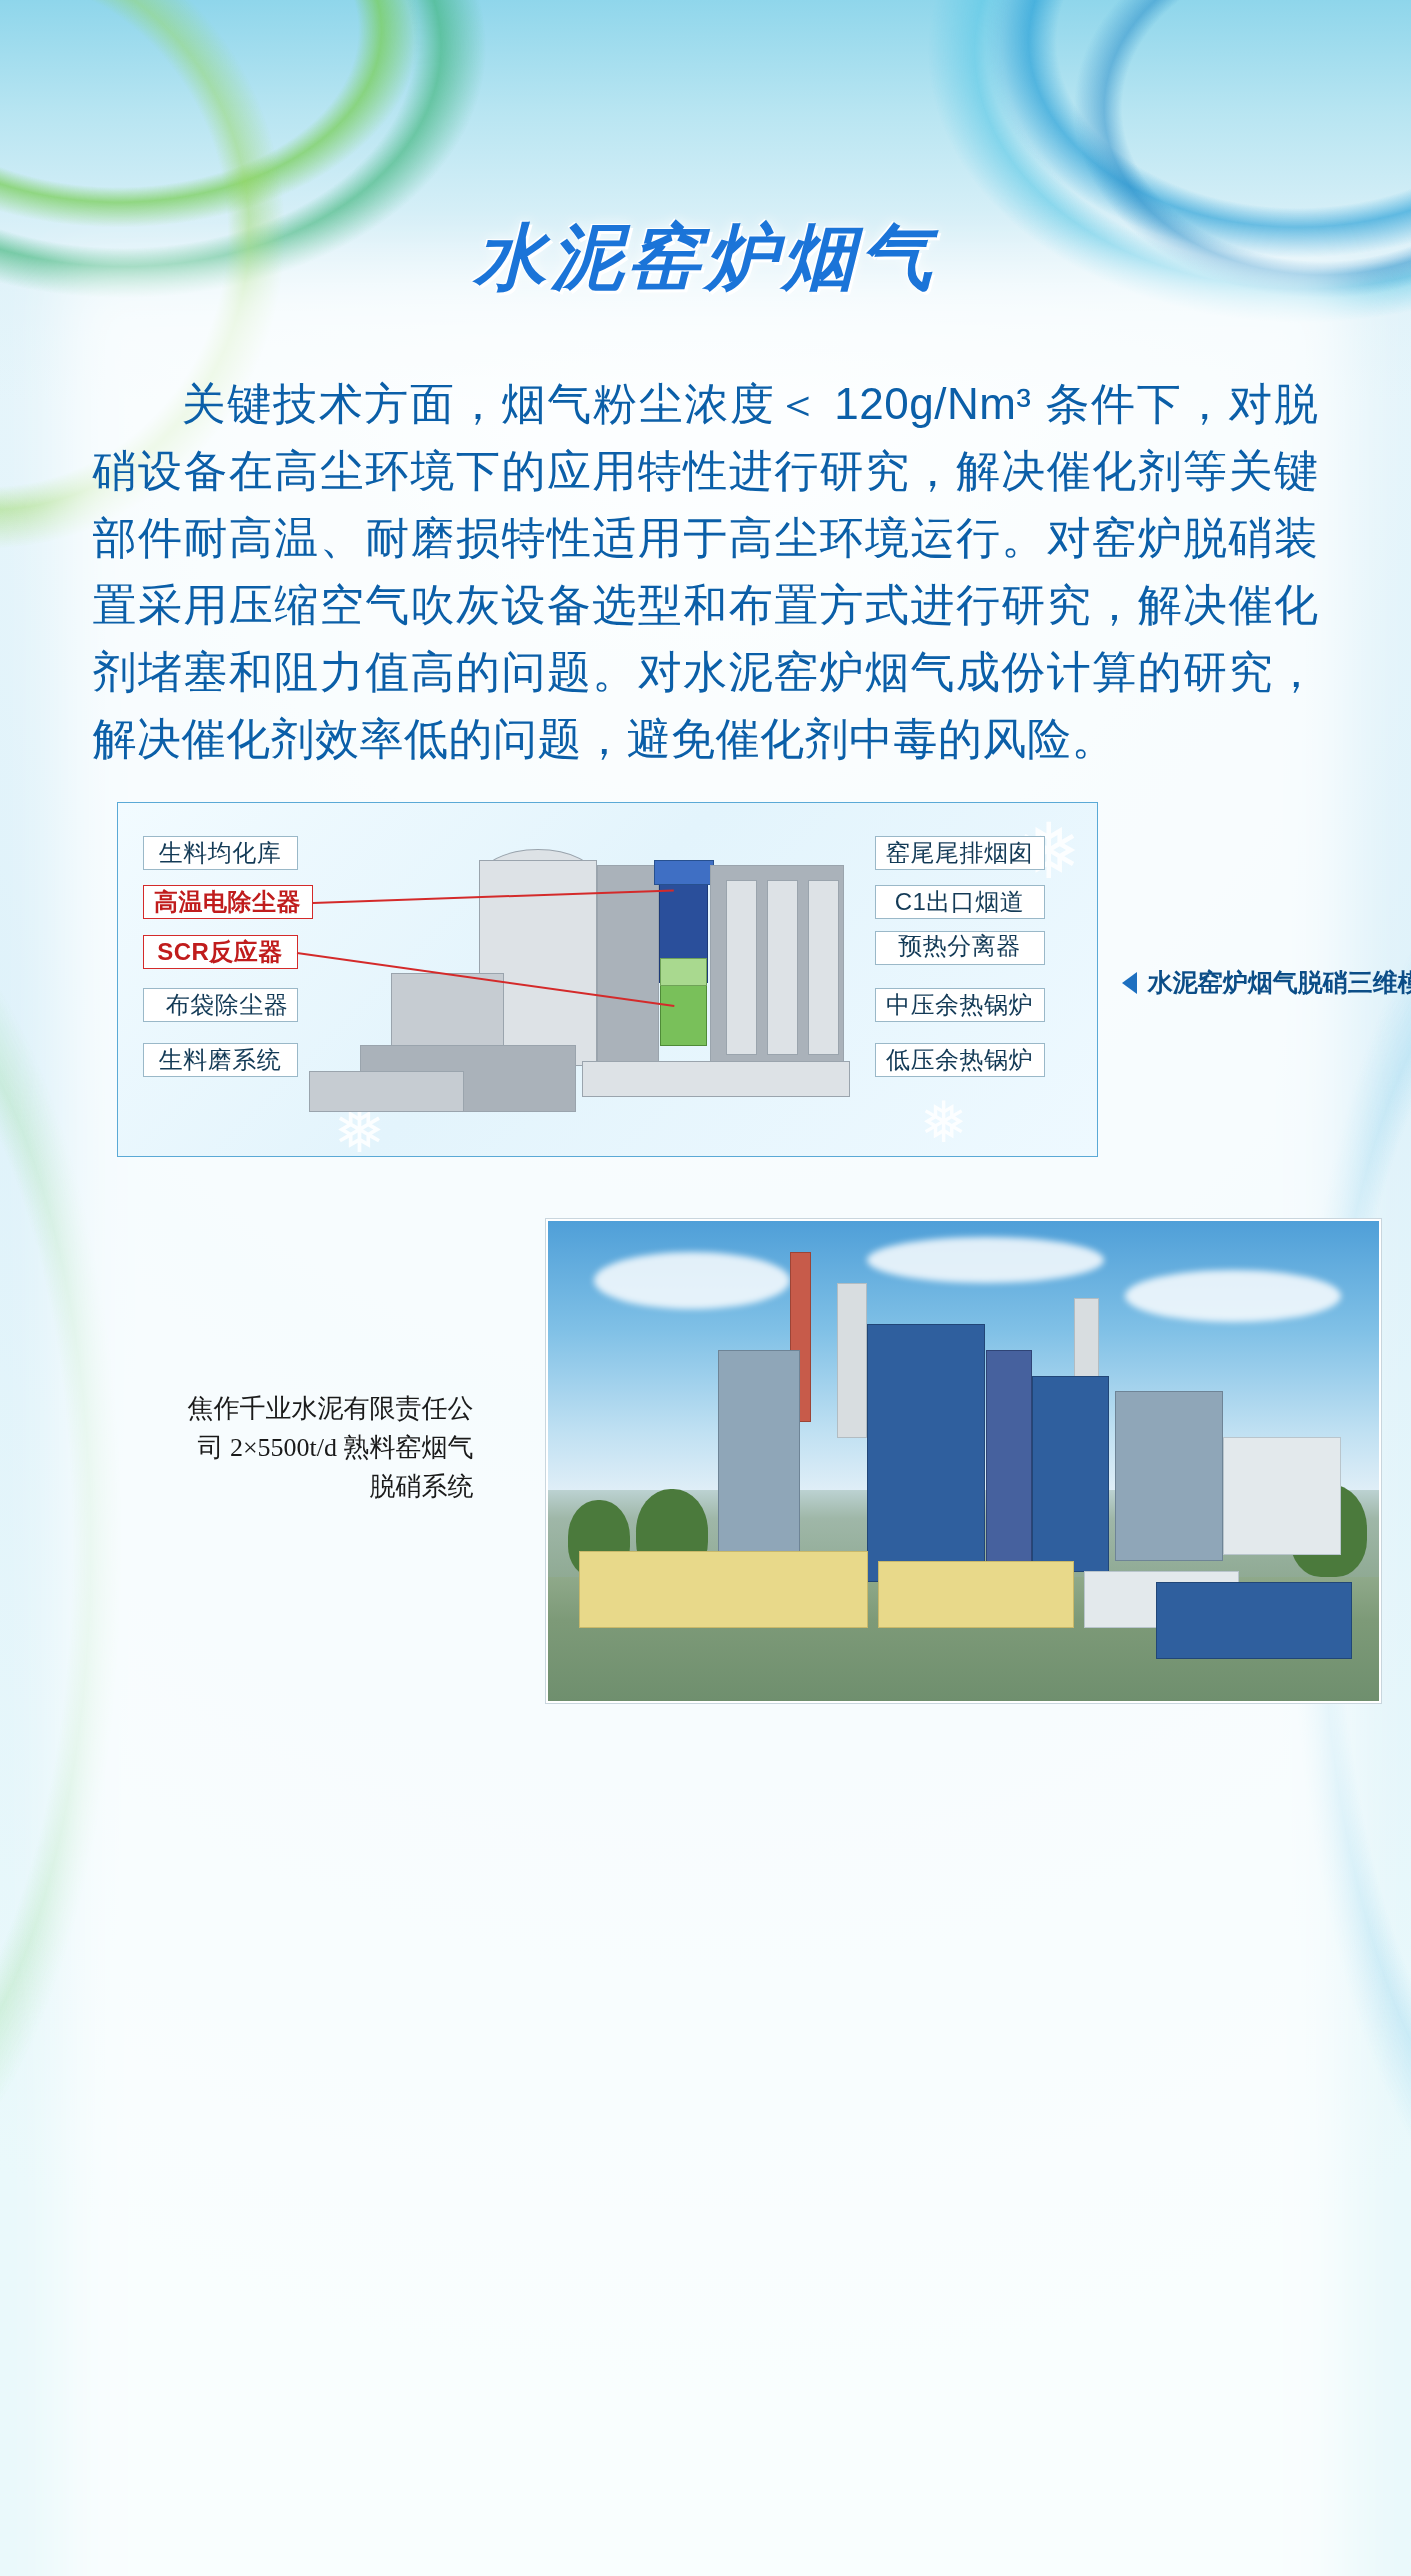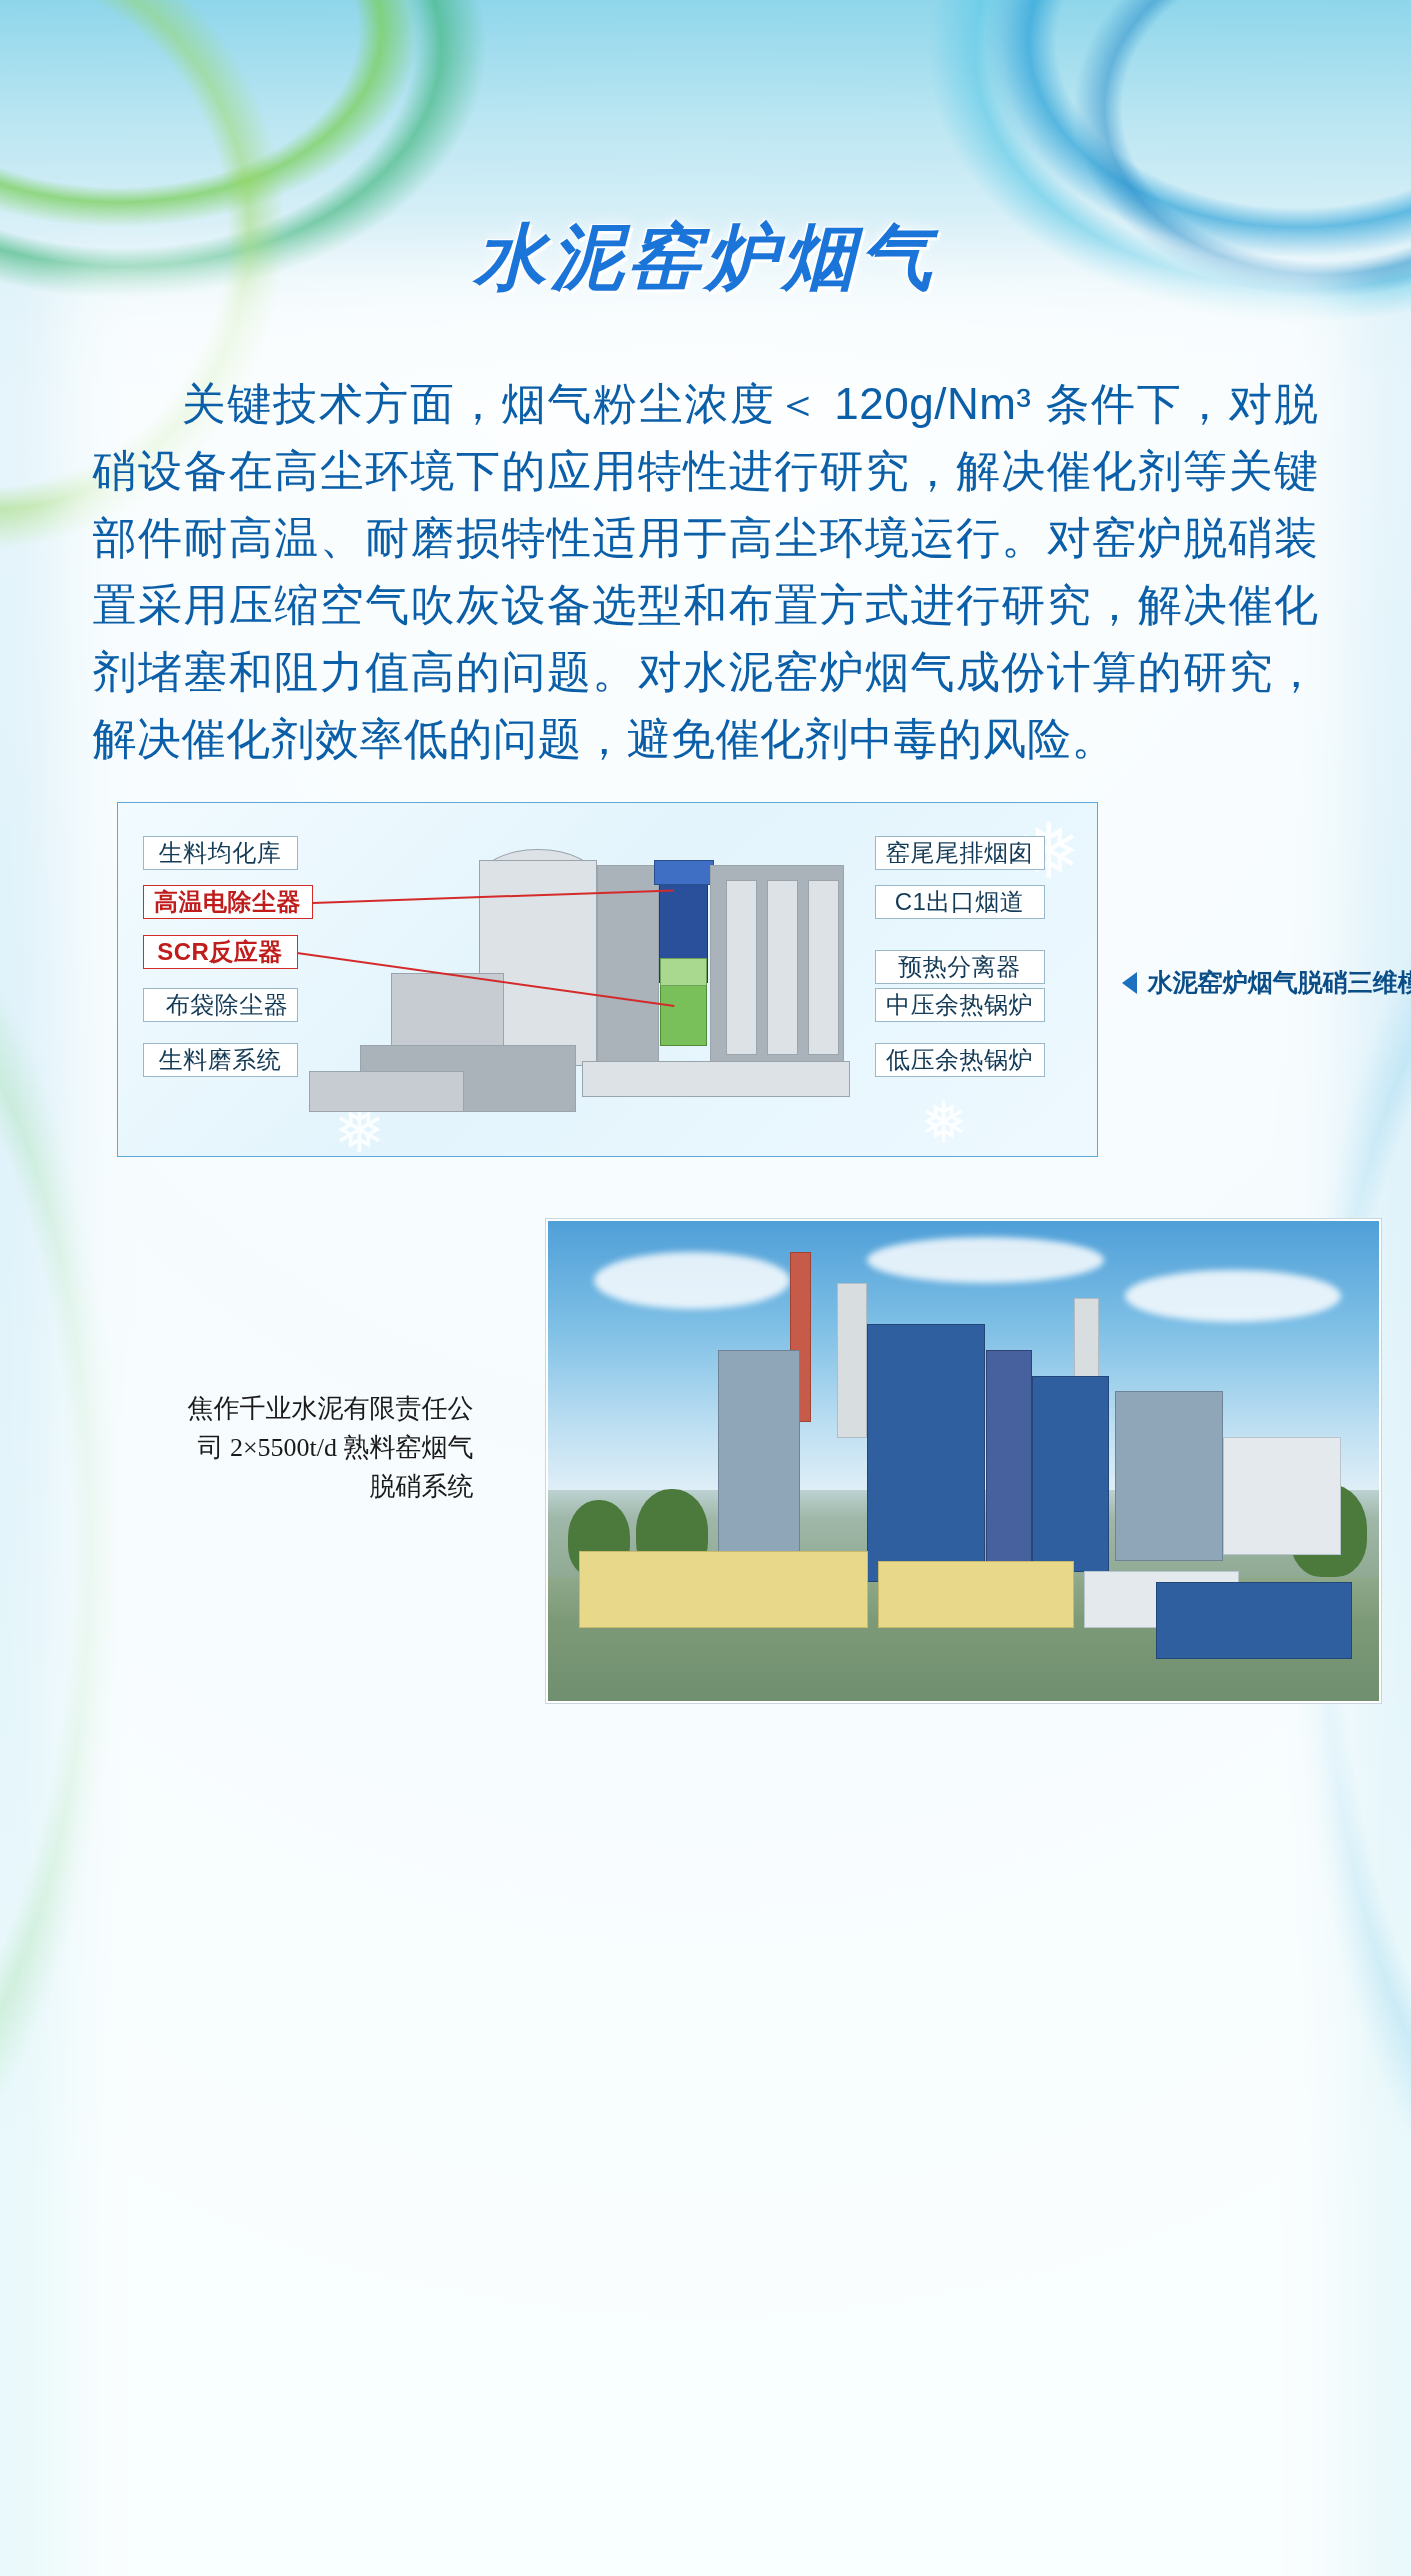--- a/index.html
+++ b/index.html
@@ -311,21 +311,21 @@
           <div class="label red" style="left:25px; top:82px; width:170px;">高温电除尘器</div>
           <div class="label red" style="left:25px; top:132px; width:155px;">SCR反应器</div>
           <div class="label" style="left:25px; top:185px; width:155px;text-align:right;">布袋除尘器</div>
           <div class="label" style="left:25px; top:240px; width:155px;">生料磨系统</div>
 
           <div class="leader" style="left:195px; top:99px; width:361px; transform: rotate(-2deg);"></div>
           <div class="leader" style="left:179px; top:149px; width:381px; transform: rotate(8deg);"></div>
 
           <div class="label" style="left:757px; top:33px; width:170px;">窑尾尾排烟囱</div>
           <div class="label" style="left:757px; top:82px; width:170px;">C1出口烟道</div>
-          <div class="label" style="left:757px; top:147px; width:170px;">预热分离器</div>
+          <div class="label" style="left:757px; top:128px; width:170px;font-family:Liberation Mono, monospace;">预热分离器</div>
           <div class="label" style="left:757px; top:185px; width:170px;">中压余热锅炉</div>
           <div class="label" style="left:757px; top:240px; width:170px;">低压余热锅炉</div>
         </div>
 
         <div class="fig-caption-row">
           <div class="tri-left"></div>
           <div class="fig-caption-text">水泥窑炉烟气脱硝三维模型</div>
         </div>
       </div>
 

